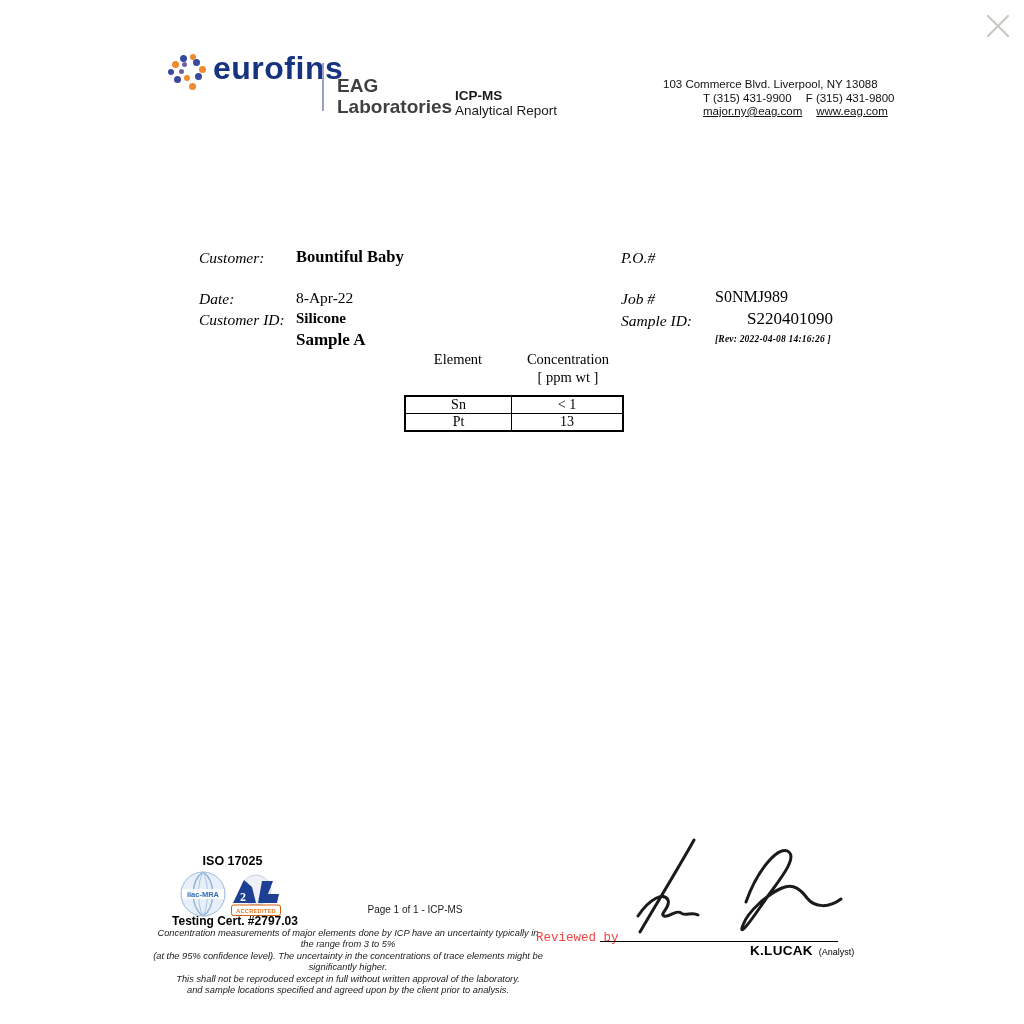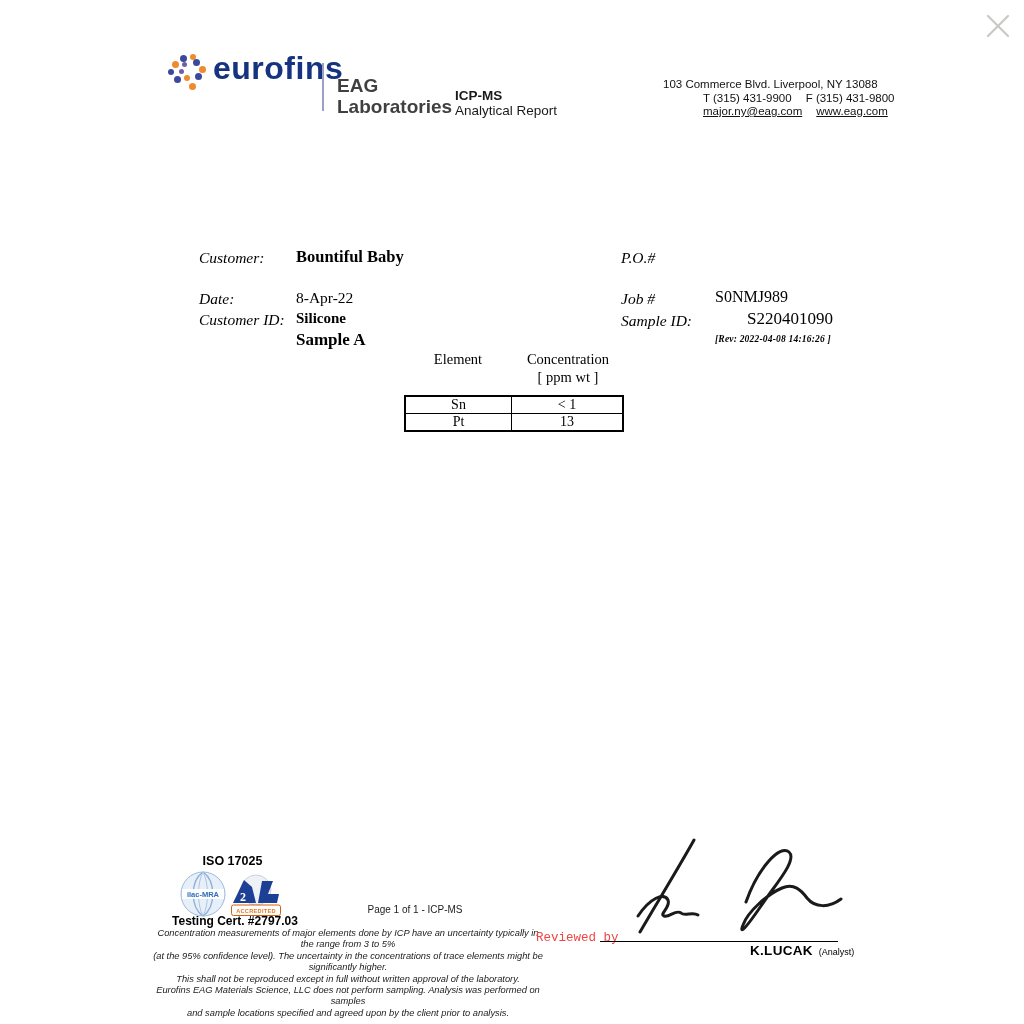--- a/index.html
+++ b/index.html
@@ -137,21 +137,20 @@
 </svg>
 
 <div class="abs cert" style="left:160px; top:914px;">Testing Cert. #2797.03</div>
 
 <div class="abs pageinfo" style="left:340px; top:904px;">Page 1 of 1 - ICP-MS</div>
 
 <div class="abs disclaimer" style="left:152px; top:928px;">
   <div>Concentration measurements of major elements done by ICP have an uncertainty typically in the range from 3 to 5%</div>
   <div>(at the 95% confidence level). The uncertainty in the concentrations of trace elements might be significantly higher.</div>
   <div>This shall not be reproduced except in full without written approval of the laboratory.</div>
-  <div>Eurofins EAG Materials Science, LLC does not perform sampling. Analysis was performed on samples</div>
   <div>and sample locations specified and agreed upon by the client prior to analysis.</div>
 </div>
 
 <svg class="abs" style="left:628px; top:838px;" width="215" height="100" viewBox="0 0 215 100">
   <g fill="none" stroke="#1a1a1a" stroke-width="3" stroke-linecap="round">
     <path d="M66,2 C55,22 32,60 12,94"></path>
     <path d="M10,78 C22,60 36,54 40,62 C43,69 31,76 36,78 C41,80 48,71 53,75 C57,79 64,73 70,77"></path>
     <path d="M118,64 C130,30 152,6 161,14 C170,22 146,48 133,68 C122,84 110,100 115,87 C120,73 140,56 154,50 C166,45 173,52 179,60 C187,70 201,70 213,61"></path>
   </g>
 </svg>

